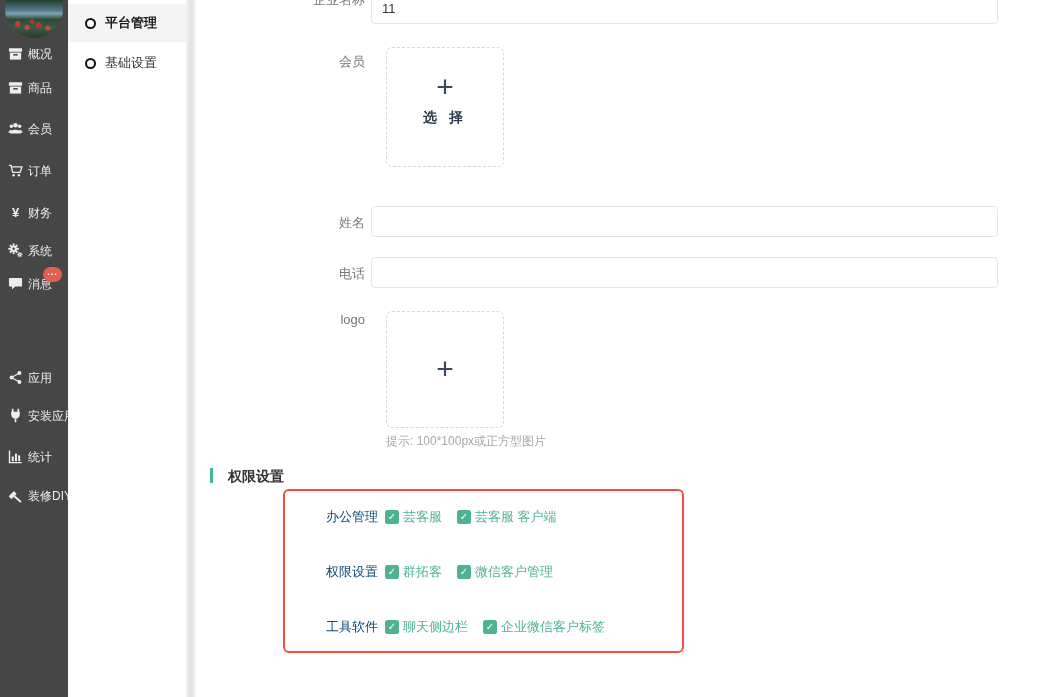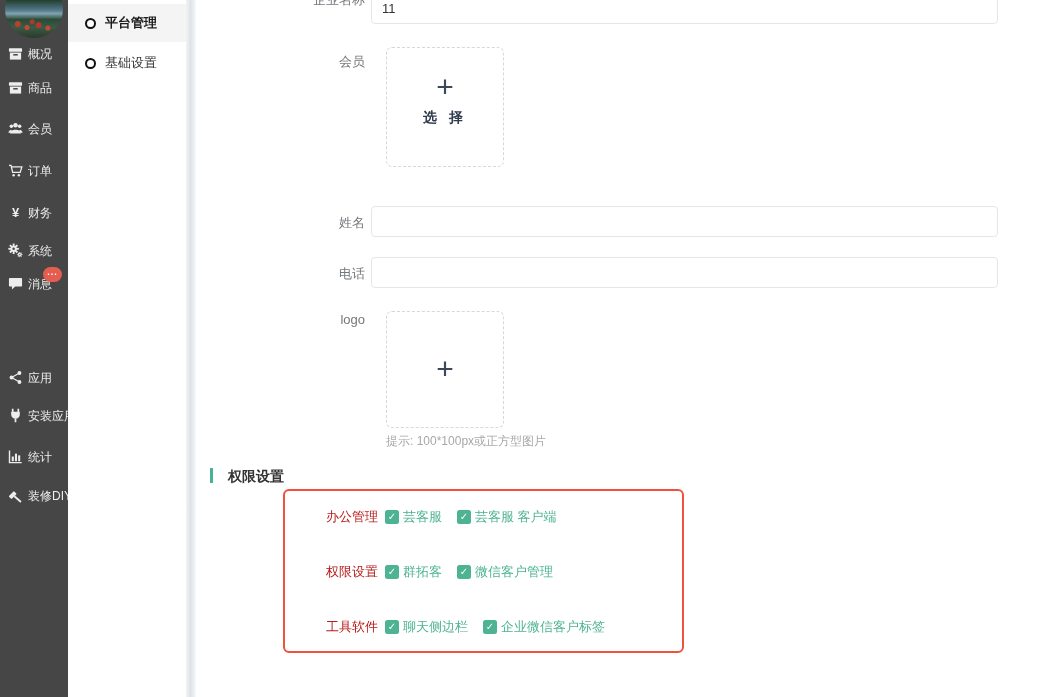--- a/index.html
+++ b/index.html
@@ -51,21 +51,21 @@
   .hint { position:absolute; font-size:12px; color:#a8a8a8; white-space:nowrap; }
 
   .perm-header { position:absolute; left:0; top:468px; display:flex; align-items:flex-start; gap:15px;margin-left:14px; }
   .perm-bar { width:3px; height:15px; background:#46b394; }
   .perm-title { font-size:14px; font-weight:bold; color:#333; }
 
   .red-box { position:absolute; left:87px; top:489px; width:401px; height:164px;
              border:2px solid #f2503c; border-radius:6px; }
 
   .perm-row { position:absolute; display:flex; align-items:center; }
-  .perm-row .g-label { width:52px; font-size:13px; color:#b91c1c; margin-right:7px; white-space:nowrap;font-family:Liberation Serif, serif; }
+  .perm-row .g-label { width:52px; font-size:13px; color:#0c4a6e; margin-right:7px; white-space:nowrap;font-family:Liberation Serif, serif; }
   .opt { display:flex; align-items:center; margin-right:15px; cursor:pointer; }
   .cb { width:14px; height:14px; border-radius:2.5px; background:#4db392; color:#fff; font-size:10px;
         line-height:14px; text-align:center; margin-right:4px; }
   .opt-label { font-size:13px; color:#4db392; white-space:nowrap; }
 
   .footer { position:absolute; left:0; top:657px; width:858px; height:40px;
             background:linear-gradient(#fdfdfd,#f7f7f7); border-top:1px solid #ececec; }
   .btn { position:absolute; top:11px; height:32px; border-radius:4px; font-size:13px; cursor:pointer;
          font-family:"Liberation Sans","DejaVu Sans",sans-serif; }
   .btn-submit { left:514px; width:55px; background:#41a87f; color:#fff; border:1px solid #41a87f; }

